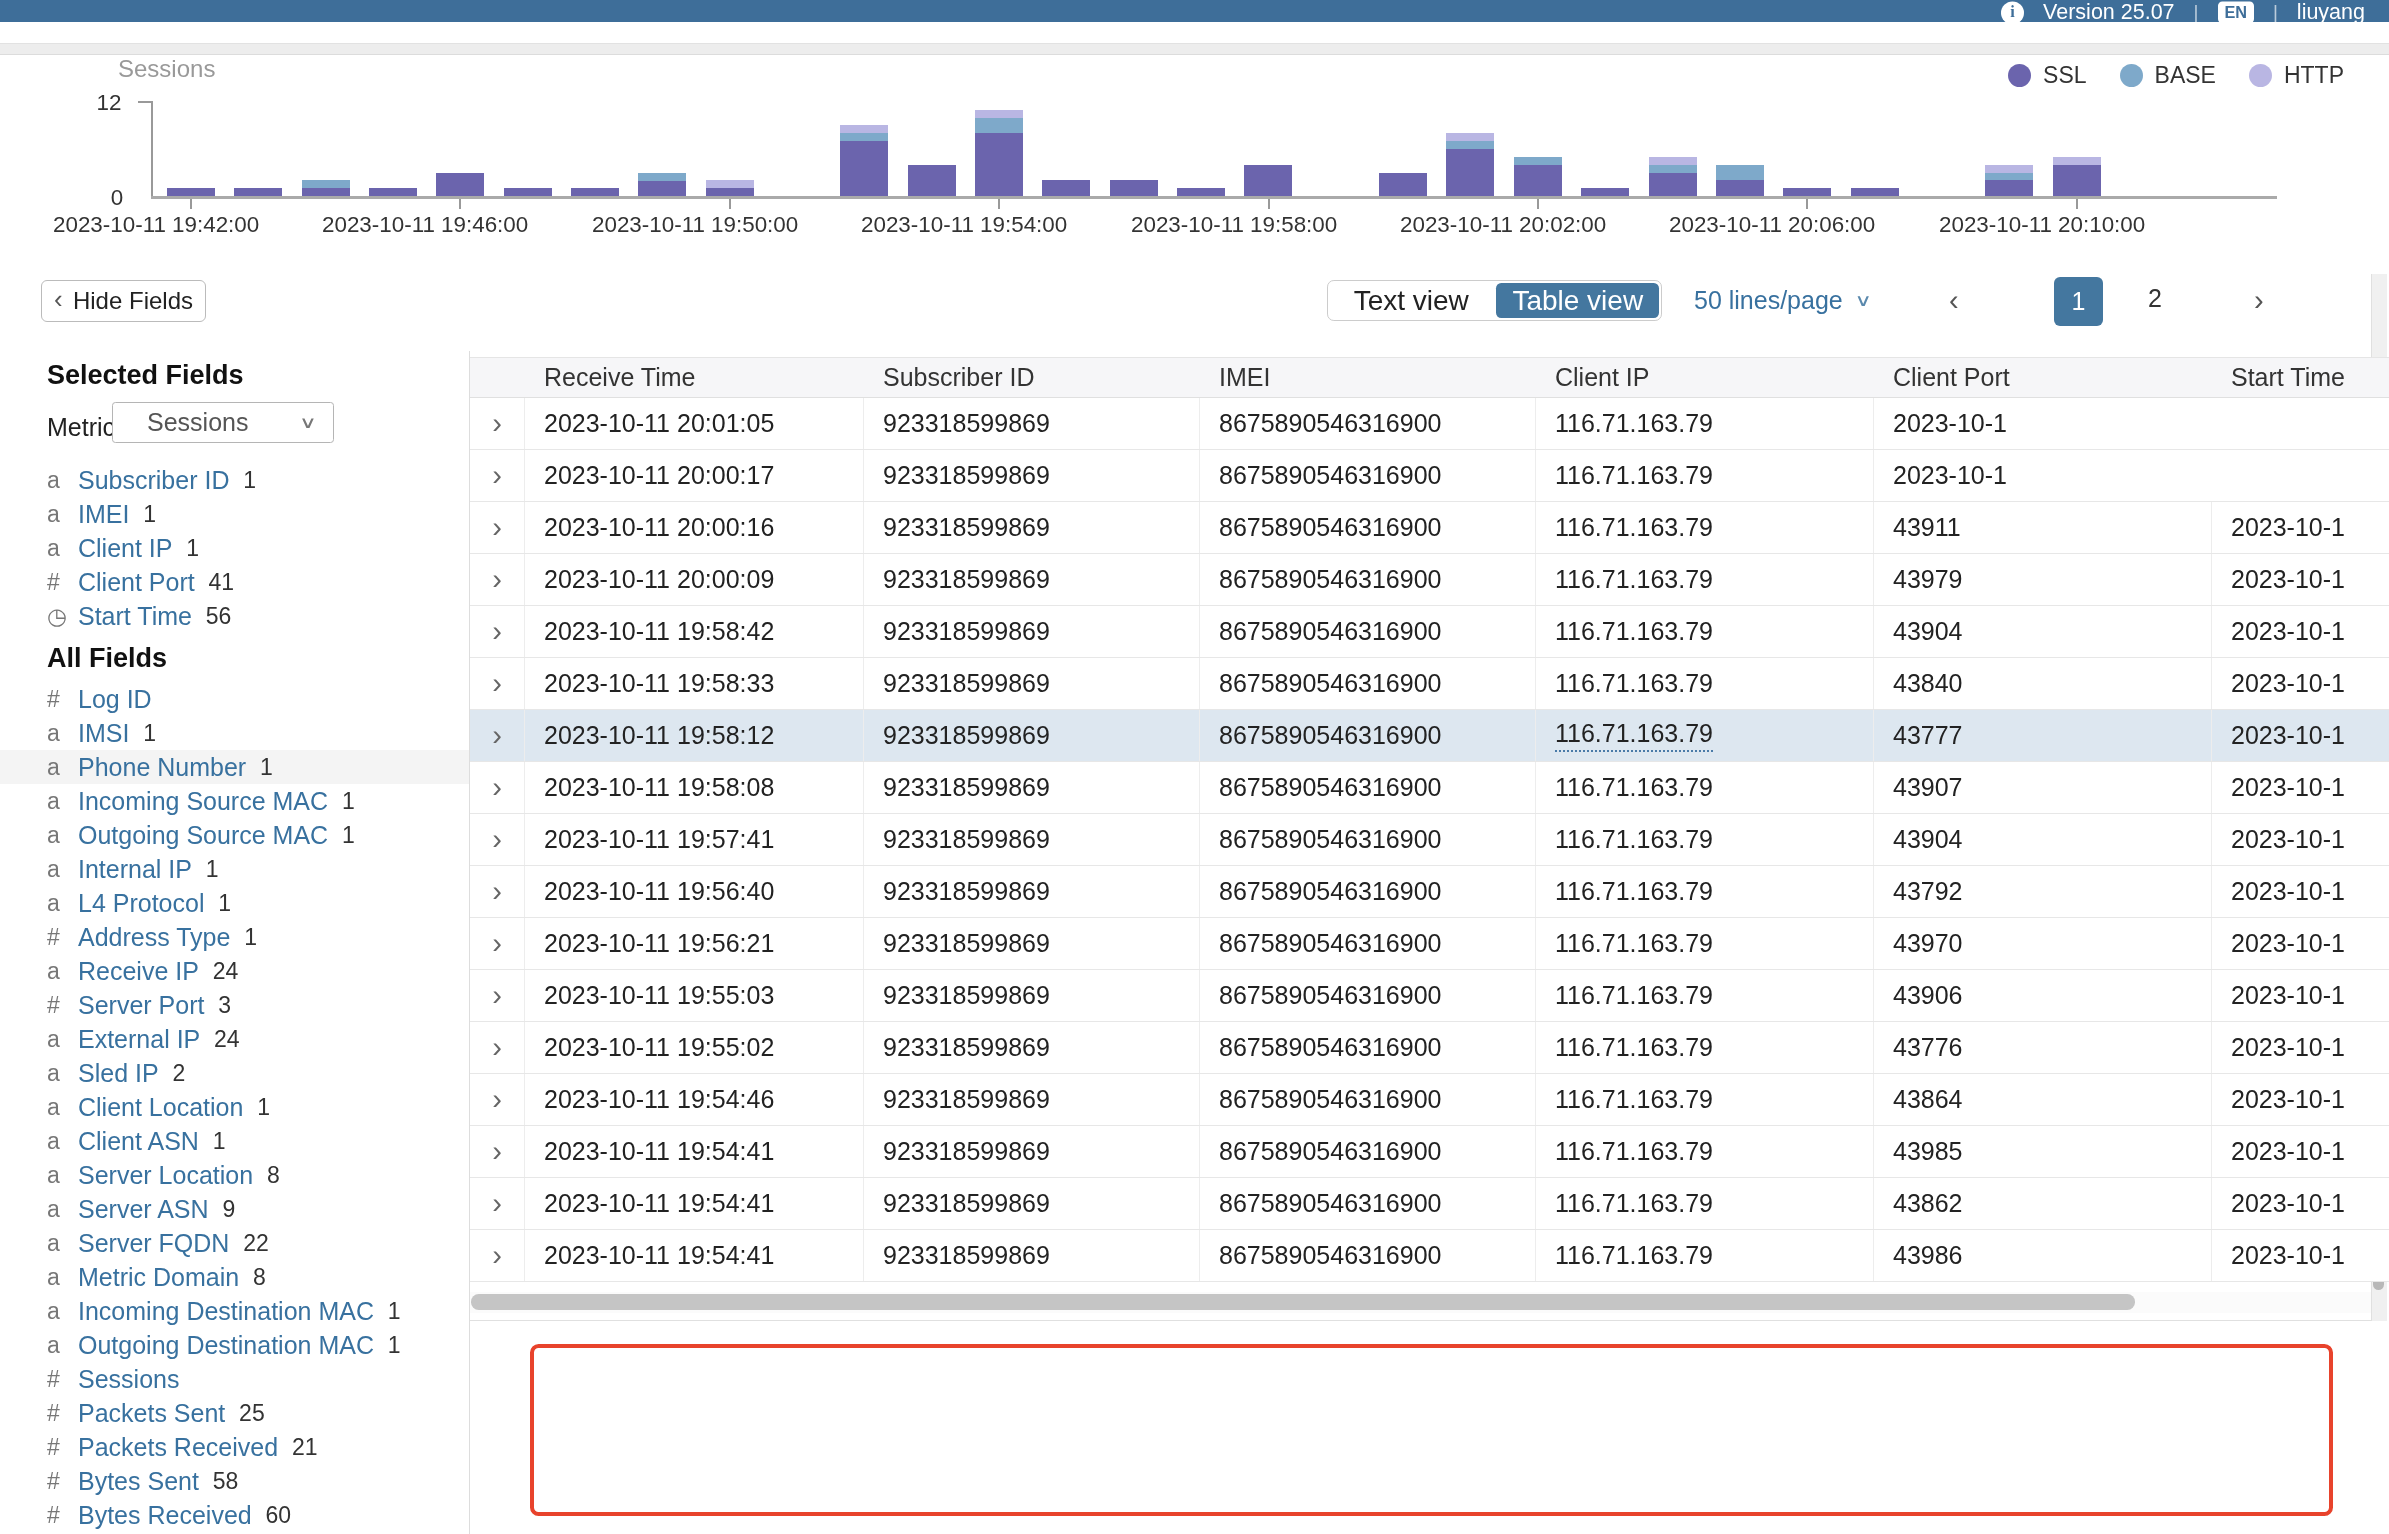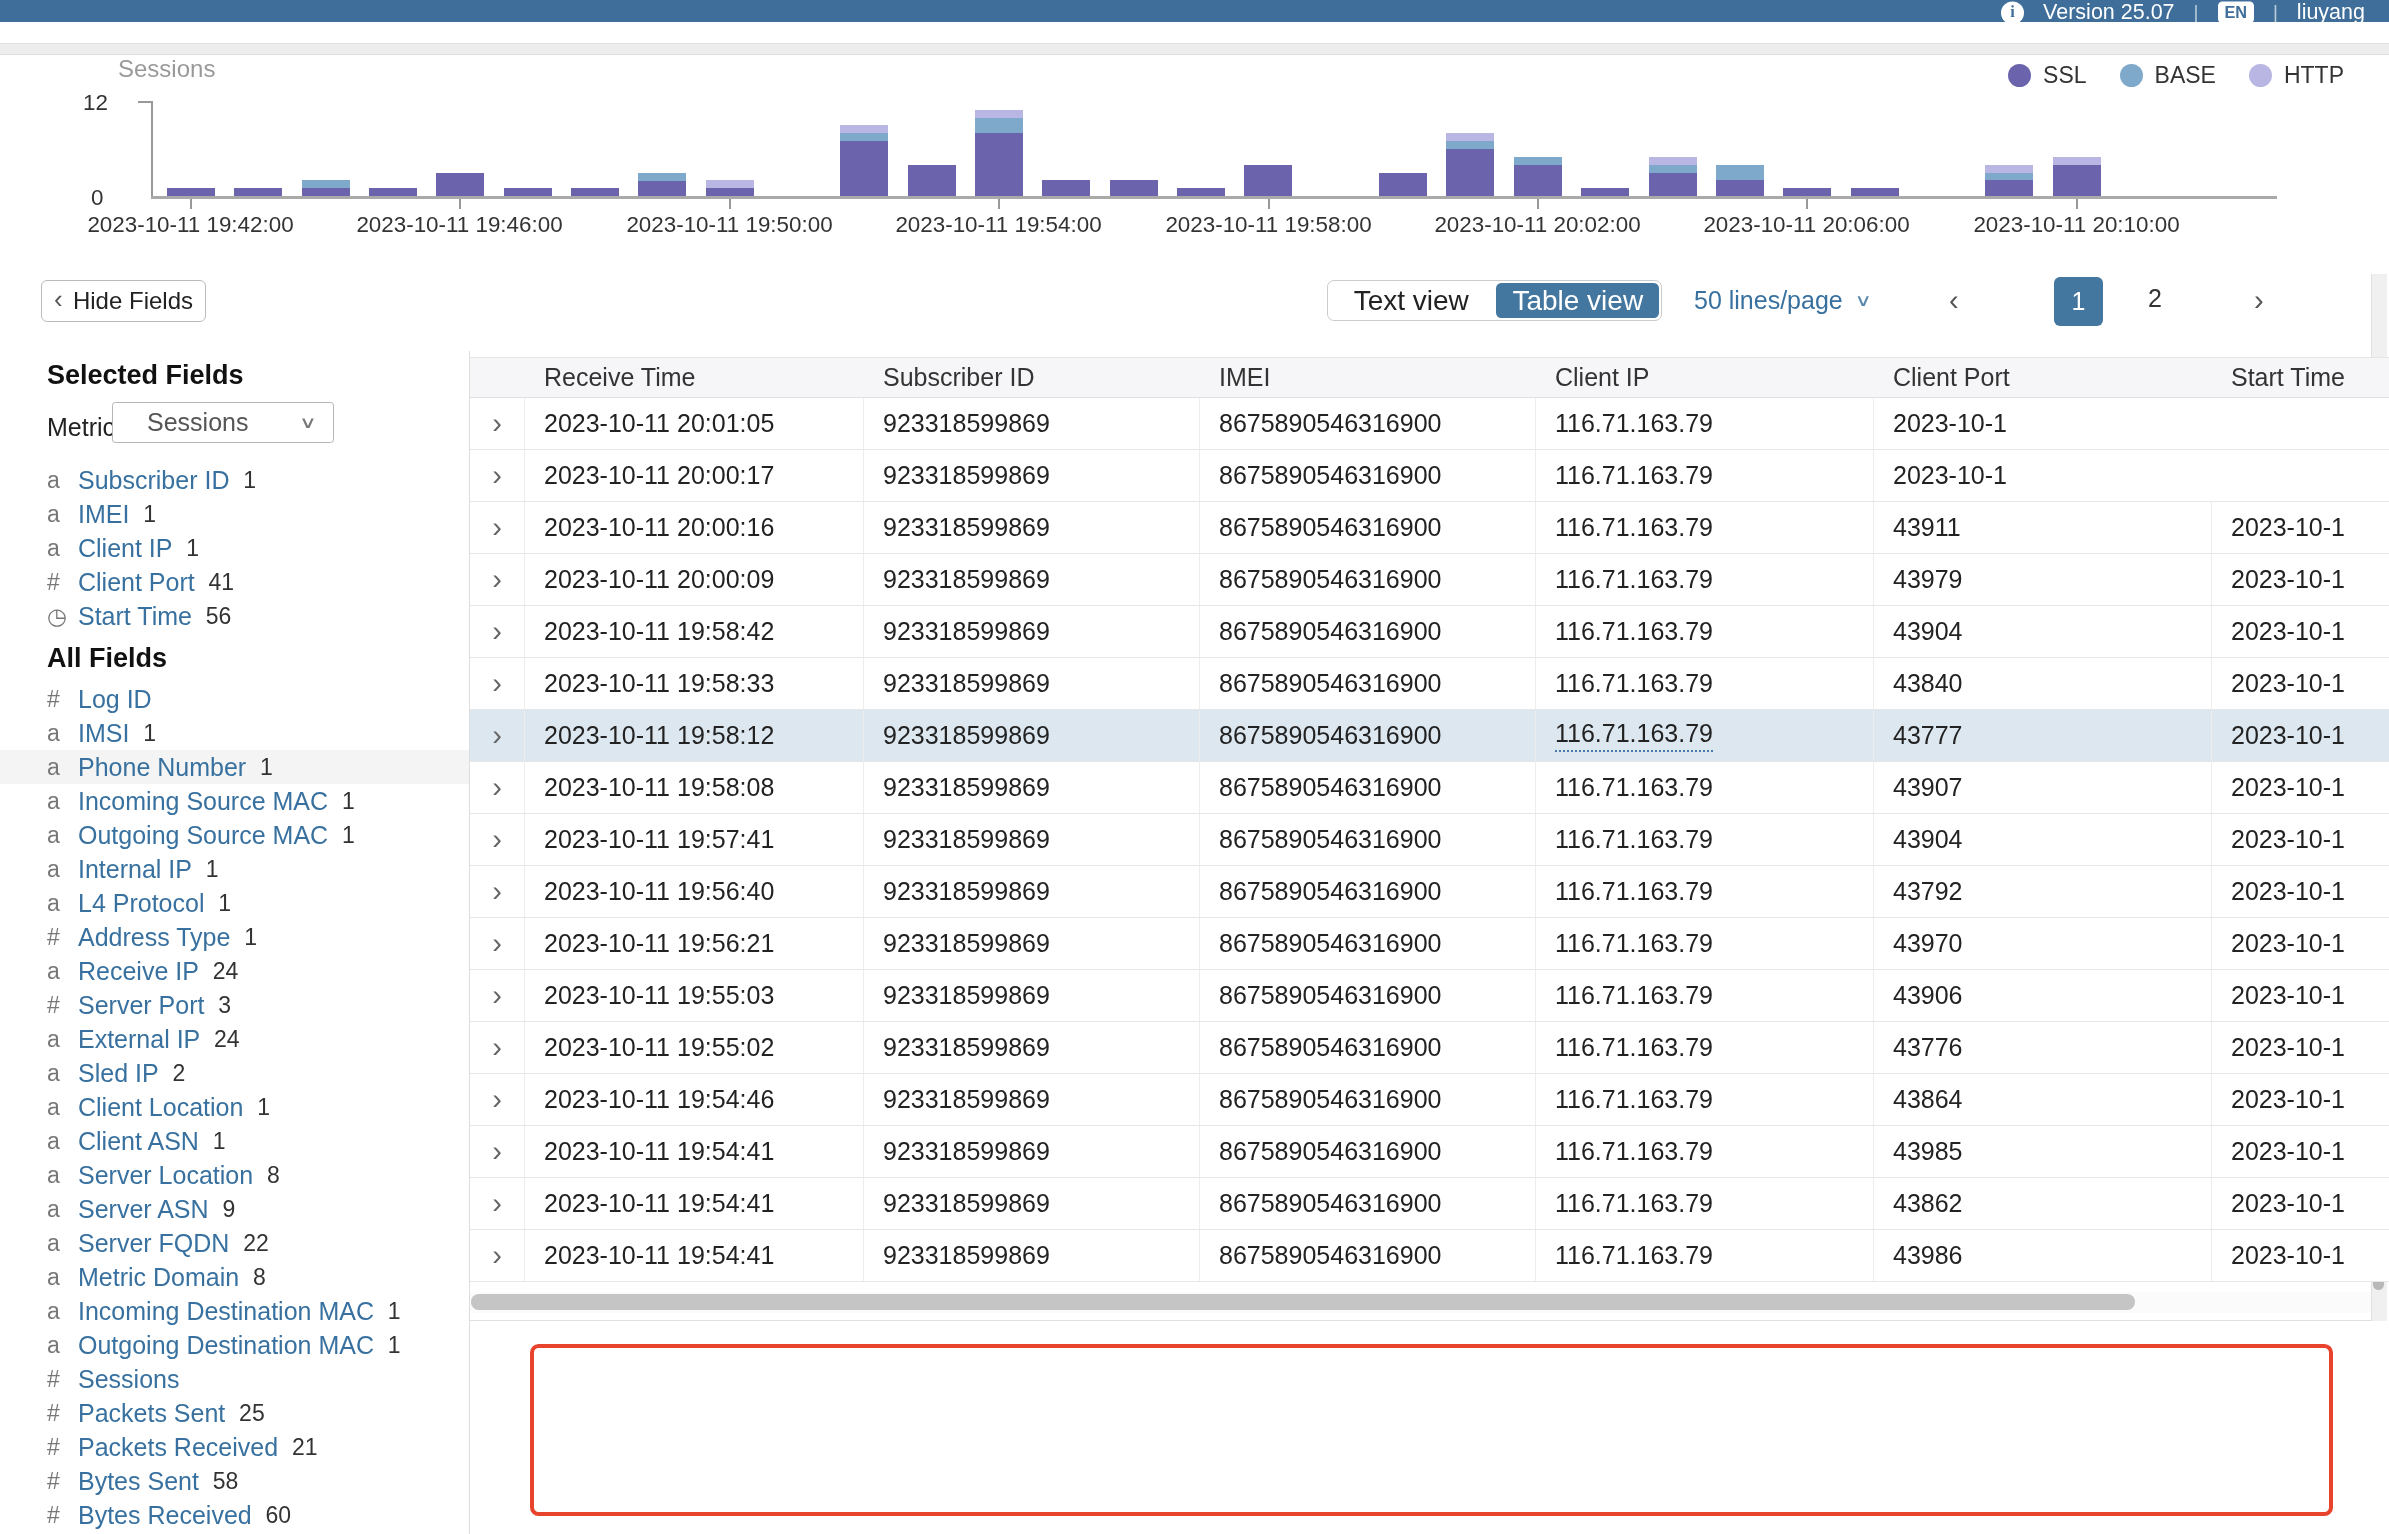--- a/index.html
+++ b/index.html
@@ -19,26 +19,26 @@
   .band{position:absolute;left:0;top:43px;width:100%;height:10.3px;background:#ededed;
         border-top:0.9px solid #e2e2e2;border-bottom:0.9px solid #dcdcdc;}
 
   
   .chart-title{position:absolute;left:118px;top:55px;font-size:24px;color:#999;}
   .legend{position:absolute;right:45px;top:62px;display:flex;align-items:center;gap:33px;}
   .legend-item{display:flex;align-items:center;gap:12px;font-size:23px;color:#333;}
   .legend-dot{width:23px;height:23px;border-radius:50%;}
   .yaxis{position:absolute;left:151px;top:101px;width:1.7px;height:96px;background:#999;}
   .yaxis-toptick{position:absolute;left:138px;top:101px;width:14.6px;height:1.7px;background:#999;}
-  .ylab{position:absolute;font-size:22.4px;color:#333;width:52px;text-align:left;}
+  .ylab{position:absolute;font-size:22.4px;color:#333;width:52px;text-align:center;}
   .baseline{position:absolute;left:151px;top:196px;width:2126px;height:2.6px;background:#aaa;}
   .bar{position:absolute;width:48px;}
   .bar-seg{position:absolute;left:0;width:100%;}
   .xtick-line{position:absolute;top:199px;width:1.7px;height:9.5px;background:#999;}
-  .xtick-lab{position:absolute;top:212px;width:275px;margin-left:-138px;text-align:center;
+  .xtick-lab{position:absolute;top:212px;width:275px;margin-left:-138px;
              font-size:22.4px;color:#333;}
 
   
   .btn-hide{position:absolute;left:41px;top:280px;width:163px;height:40px;border:1.7px solid #bbb;
             border-radius:6px;background:#fff;display:flex;align-items:center;justify-content:center;
             gap:10.3px;font-size:24px;color:#222;cursor:pointer;}
   .btn-hide .chev{color:#555;font-size:26px;line-height:1;transform:translateY(-1.7px);}
   .seg{position:absolute;left:1327px;top:280px;width:335px;height:41px;border:1.7px solid #ccc;
        border-radius:6.9px;background:#fff;display:flex;box-sizing:border-box;}
   .seg-btn{flex:1;display:flex;align-items:center;justify-content:center;font-size:28px;color:#222;

